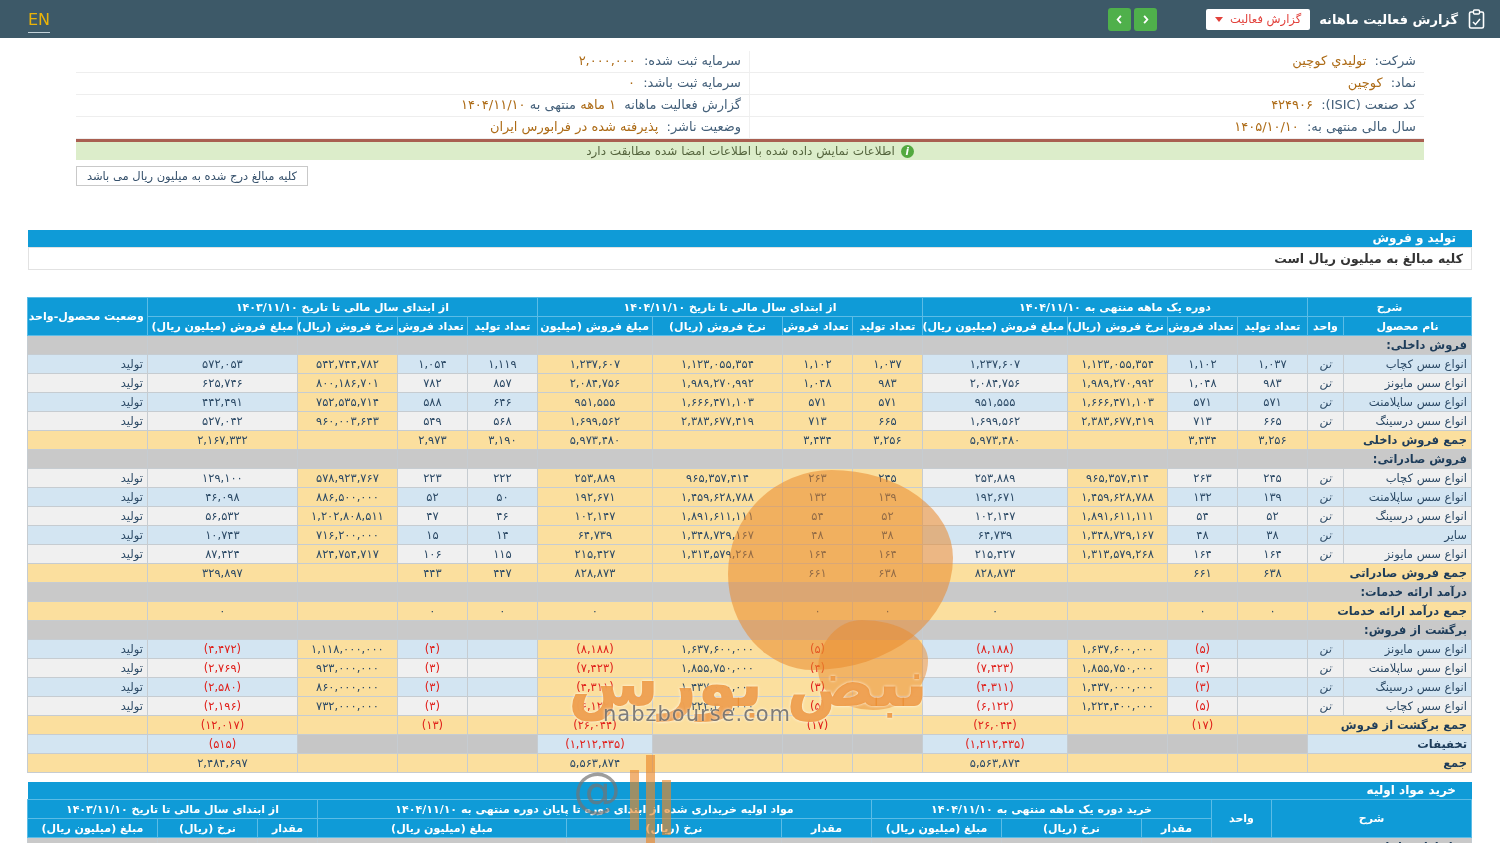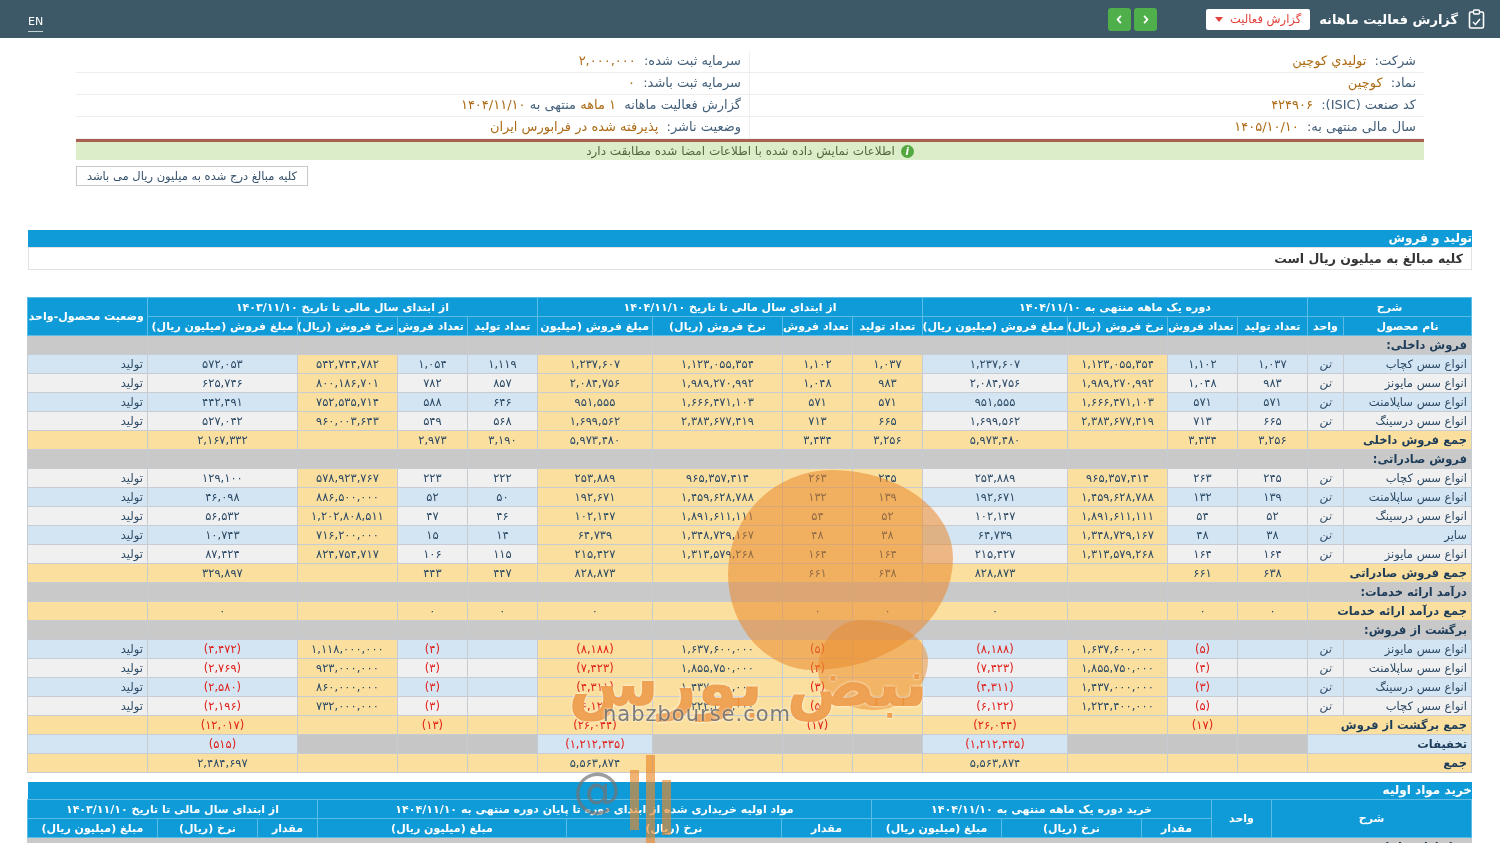--- a/index.html
+++ b/index.html
@@ -25,21 +25,21 @@
     background:#fff; border:none; border-radius:2px; color:#e2413b;
     font-size:11.5px; padding:3px 9px; display:flex; align-items:center; gap:7px;
     font-family:inherit; cursor:pointer; height:21px;margin-left:36px;
   }
   .caret { width:0; height:0; border-left:4px solid transparent; border-right:4px solid transparent; border-top:5px solid #e2413b; }
   .nav-group { display:flex; gap:3px; margin-right:4px; }
   .nav-btn {
     width:23px; height:23px; background:#4fb04b; border:none; border-radius:3px;
     display:flex; align-items:center; justify-content:center; cursor:pointer; padding:0;
   }
-  .lang { color:#ffffff; font-size:11px; text-decoration:none; border-bottom:1px solid #c3d2d9; padding-bottom:3px; cursor:pointer; }
+  .lang { color:#eab308; font-size:16px; text-decoration:none; border-bottom:1px solid #c3d2d9; padding-bottom:3px; cursor:pointer; }
 
   
   .info-section { margin:13px 76px 0 76px; }
   .info-row { display:flex; border-bottom:1px solid #eeeeee; }
   .half { width:50%; padding:2px 8px 3px 8px; font-size:13px; line-height:16px; white-space:nowrap; overflow:hidden; }
   .half-left { border-right:1px solid #f0f0f0; }
   .il { color:#44607a; }
   .iv { color:#ad6b16; margin-right:4px; }
   .iv2 { color:#ad6b16; }
 
@@ -54,21 +54,21 @@
     display:flex; align-items:center; justify-content:center; flex:0 0 13px;
   }
   .amounts-note {
     width:232px; margin:6px auto 0 0;
     background:#fff; border:1px solid #c9c9c9;
     font-size:11.5px; color:#35506b; padding:2px 6px; text-align:center; white-space:nowrap;
   }
 
   
   .main { margin:44px 28px 0 28px; position:relative; }
-  .section-bar { background:#0f9bd7; color:#fff; font-size:12px; font-weight:bold; height:17px; line-height:17px; padding:0 0; }
+  .section-bar { background:#0f9bd7; color:#fff; font-size:12px; font-weight:bold; height:17px; line-height:17px; padding:0 16px; }
   .units-row { border:1px solid #e2e2e2; font-size:12.5px; font-weight:bold; color:#333; padding:3px 8px; background:#fff; }
 
   table { width:100%; border-collapse:collapse; table-layout:fixed; }
   .prod-table { margin-top:27px; }
   .pur-bar { margin-top:9px; }
   th {
     background:#0f9bd7; color:#fff; font-weight:bold; font-size:11px;
     border:1px solid #5bbce6; padding:1px 3px; height:19px; white-space:nowrap; overflow:hidden;
   }
   td {

